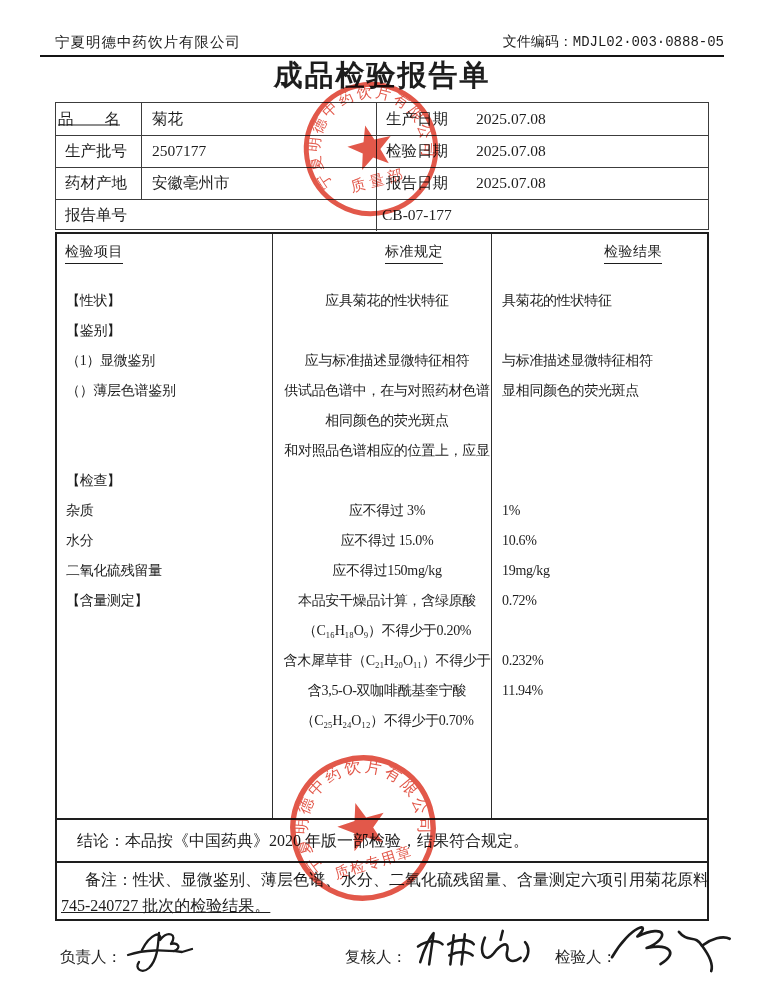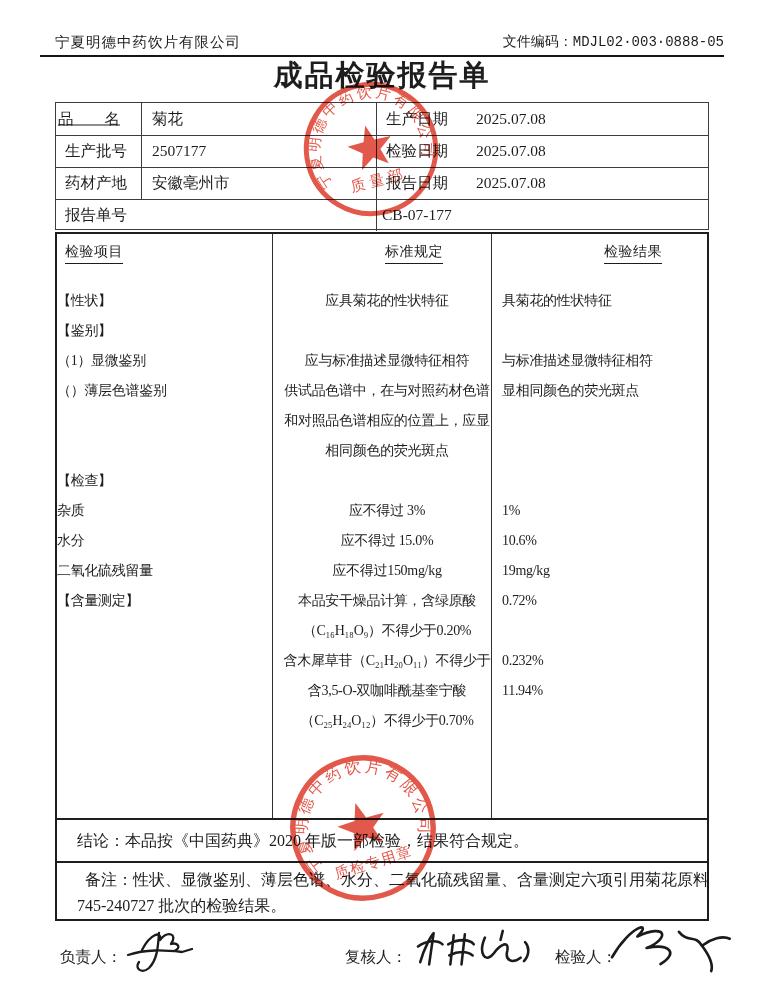--- a/index.html
+++ b/index.html
@@ -24,32 +24,32 @@
 
   
   .main-table { position:absolute; left:55px; top:232px; width:654px; height:588px;
                 border:2px solid #1e1e1e; box-sizing:border-box; font-size:14px; letter-spacing:-0.3px; }
   .col-line { position:absolute; top:0; bottom:0; width:1px; background:#2e2e2e; }
   .th { position:absolute; top:9px; border-bottom:1px solid #1d1d1d; padding-bottom:2px; white-space:nowrap; letter-spacing:0.5px; }
   .th-center { transform:translateX(-50%);margin-left:32px; }
   .t-rows { position:absolute; left:0; top:52px; width:100%; }
   .t-row { display:grid; grid-template-columns:215px 219px 220px; height:30px; align-items:center; }
   .t-row > div { white-space:nowrap; overflow:visible; }
-  .t-c1 { padding-left:0; }
+  .t-c1 { padding-left:9px; }
   .t-c2 { padding-left:11px;text-align:center; }
   .t-c3 { padding-left:11px; }
 
   
   .concl { position:absolute; left:55px; top:818px; width:654px; height:45px;
            border:2px solid #1e1e1e; box-sizing:border-box; font-size:16px; }
   .concl-text { position:absolute; left:20px; top:50%; transform:translateY(-50%); white-space:nowrap; }
   .remarks { position:absolute; left:55px; top:861px; width:654px; height:60px;
              border:2px solid #1e1e1e; box-sizing:border-box; font-size:16px; line-height:26px; padding-top:4px; }
   .r1 { padding-left:28px; white-space:nowrap; }
-  .r2 { padding-left:20px; white-space:nowrap; }
+  .r2 { padding-left:4px; white-space:nowrap;text-decoration:underline; }
 
   
   .sig-label { position:absolute; top:947px; font-size:15.5px; }
   .sig { position:absolute; }
   .sig path { fill:none; stroke:#1b1b1b; stroke-width:2.3; stroke-linecap:round; stroke-linejoin:round; }
 
   
   .stamp { position:absolute; mix-blend-mode:multiply; opacity:0.85; pointer-events:none; }
   .stamp svg { display:block; width:100%; height:100%; }
   #stamp-top    { left:300px; top:78px;  width:142px; height:142px; transform:rotate(-14deg); }
@@ -120,26 +120,26 @@
         <div class="t-c2">应与标准描述显微特征相符</div>
         <div class="t-c3">与标准描述显微特征相符</div>
       </div>
       <div class="t-row">
         <div class="t-c1">（）薄层色谱鉴别</div>
         <div class="t-c2">供试品色谱中，在与对照药材色谱</div>
         <div class="t-c3">显相同颜色的荧光斑点</div>
       </div>
       <div class="t-row">
         <div class="t-c1"></div>
+        <div class="t-c2">相同颜色的荧光斑点</div>
+        <div class="t-c3"></div>
+      </div>
+      <div class="t-row">
+        <div class="t-c1"></div>
         <div class="t-c2">和对照品色谱相应的位置上，应显</div>
-        <div class="t-c3"></div>
-      </div>
-      <div class="t-row">
-        <div class="t-c1"></div>
-        <div class="t-c2">相同颜色的荧光斑点</div>
         <div class="t-c3"></div>
       </div>
       <div class="t-row">
         <div class="t-c1">【检查】</div>
         <div class="t-c2"></div>
         <div class="t-c3"></div>
       </div>
       <div class="t-row">
         <div class="t-c1">杂质</div>
         <div class="t-c2">应不得过 3%</div>

